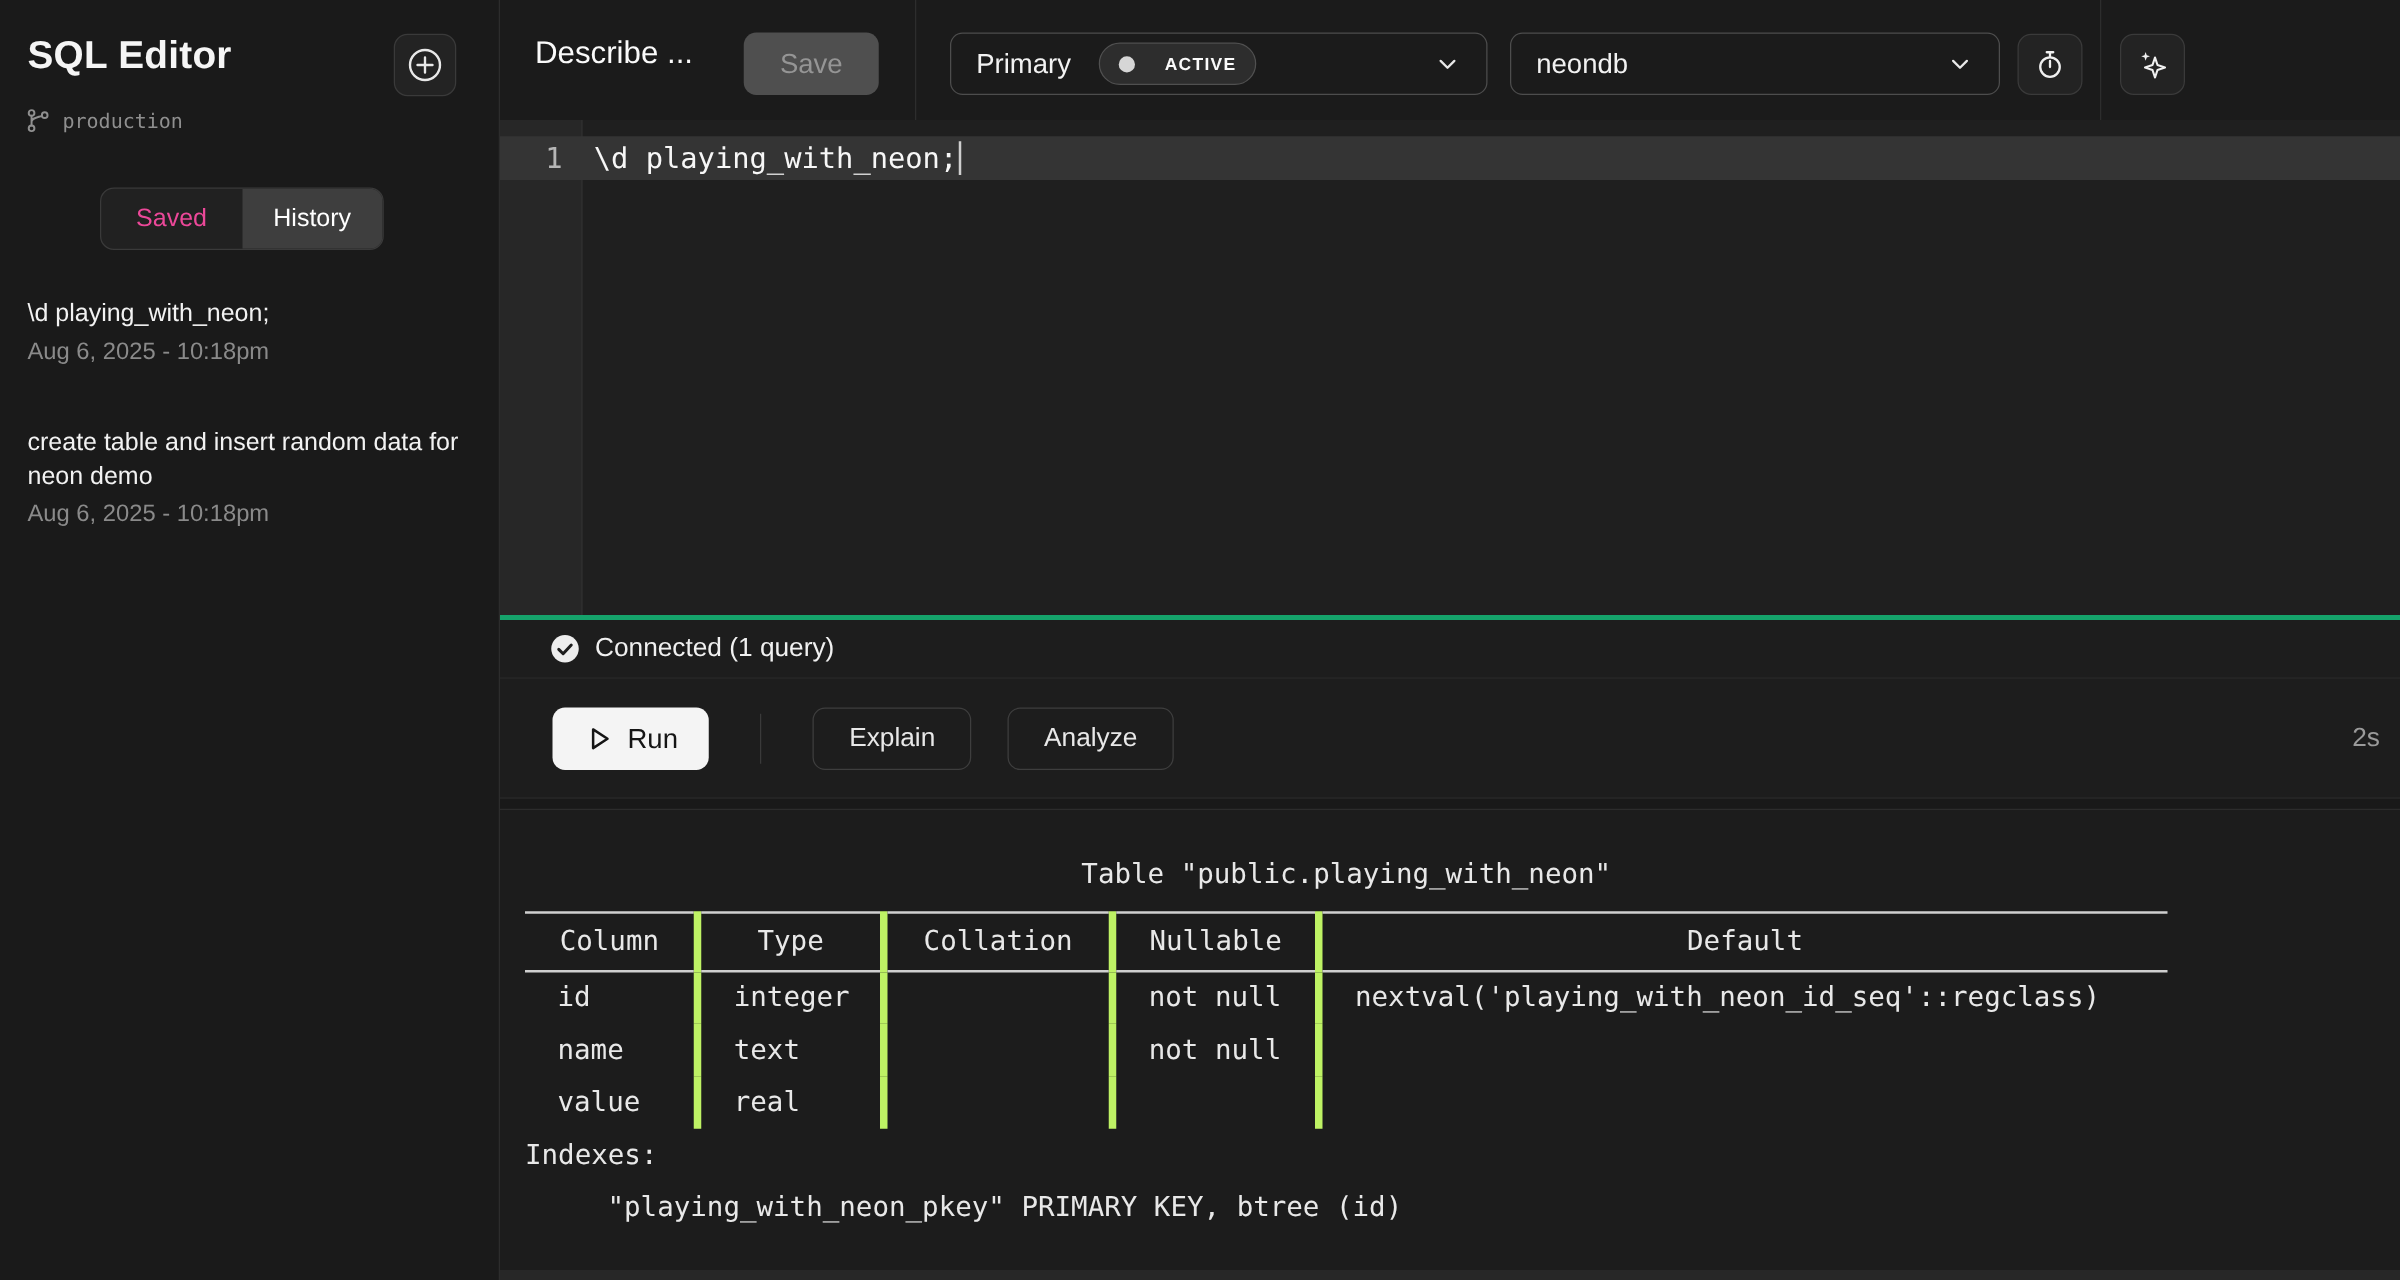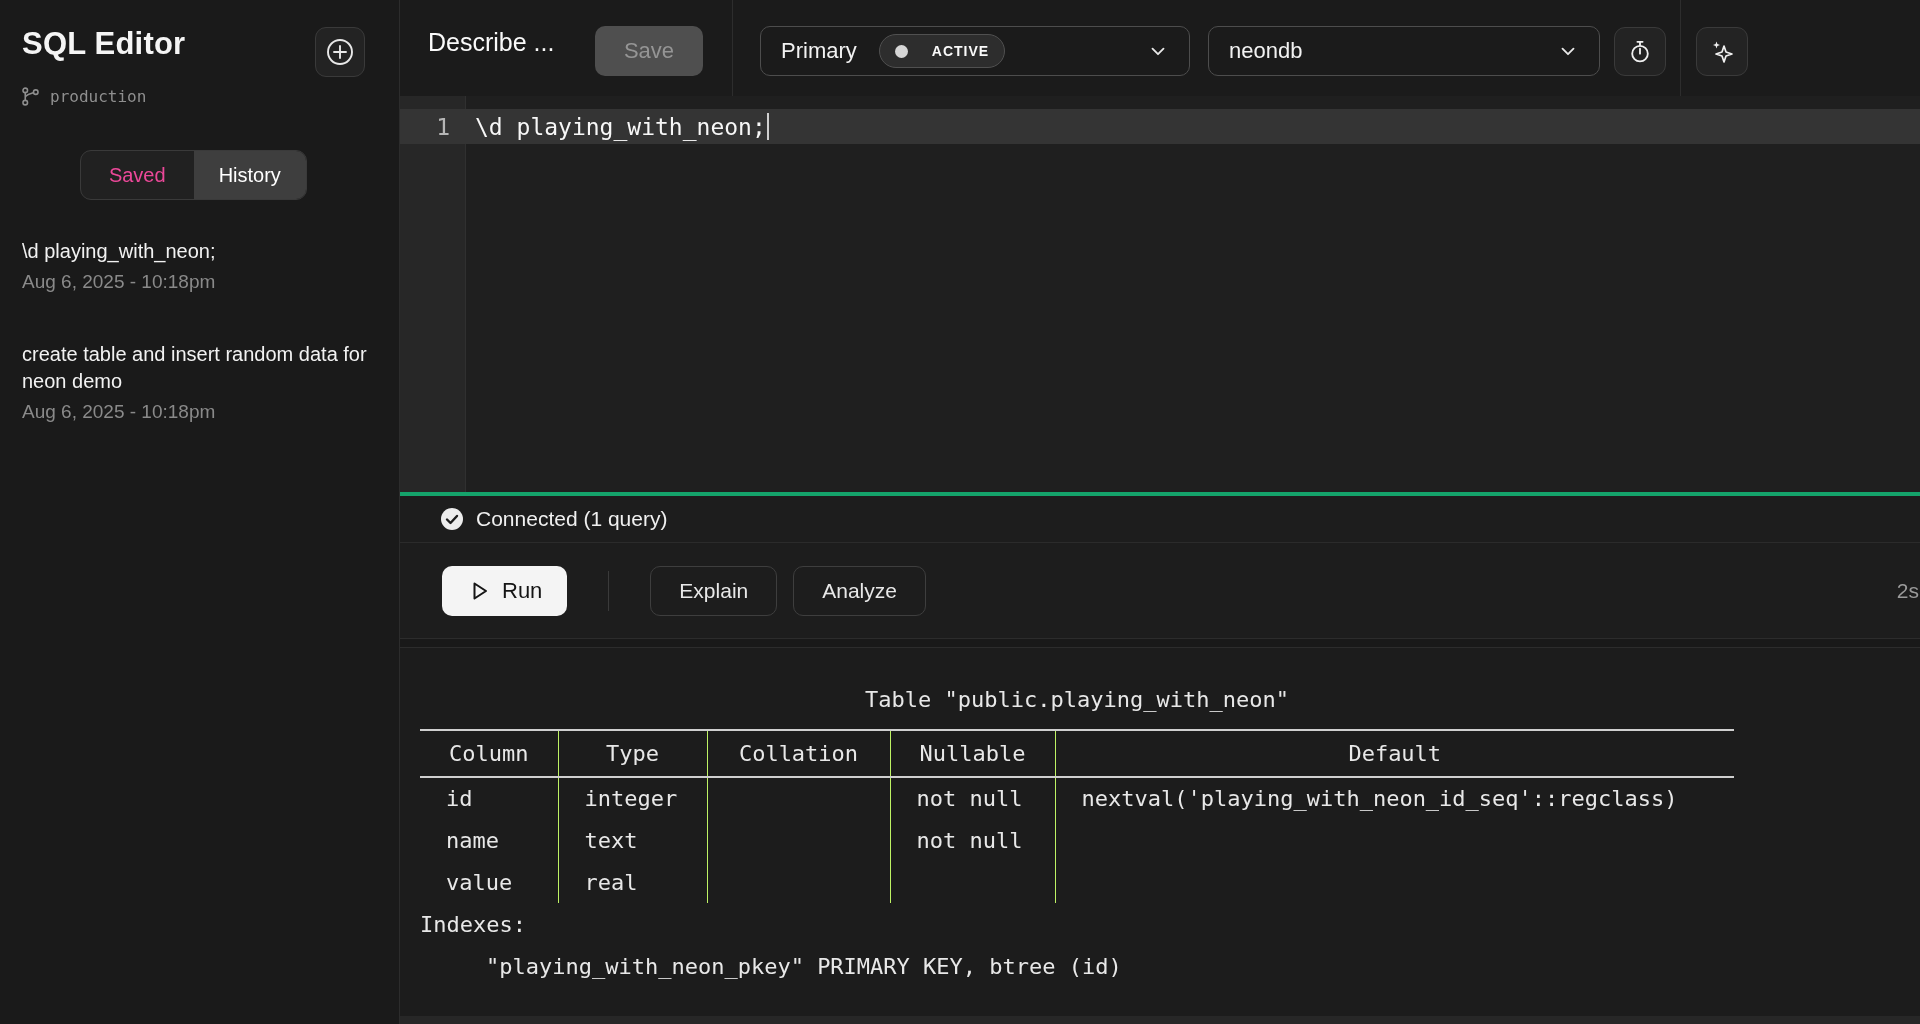--- a/index.html
+++ b/index.html
@@ -78,50 +78,50 @@
 
   
   .statusbar {
     height:47px; background:#1d1d1d; border-bottom:1px solid #2b2b2b; flex-shrink:0;
     display:flex; align-items:center; gap:12px; padding-left:40px; font-size:21px; color:#f0f0f0;
   }
 
   
   .actions {
     height:96px; background:#1d1d1d; border-bottom:1px solid #2c2c2c; flex-shrink:0;
-    display:flex; align-items:center; padding-left:42px; padding-right:1px;
+    display:flex; align-items:center; padding-left:42px; padding-right:16px;
   }
   .btn-run {
     display:flex; align-items:center; gap:11px; height:50px; padding:0 25px;
     background:#f4f4f4; color:#151515; border:none; border-radius:10px;
     font-size:22px; font-family:inherit; cursor:pointer;
   }
   .run-div { width:1px; height:40px; background:#3a3a3a; margin:0 41px; }
   .btn-ghost {
-    height:50px; padding:0 28px; margin-right:16px;
+    height:50px; padding:0 28px; margin-right:29px;
     background:transparent; color:#e8e8e8; border:1px solid #3e3e3e; border-radius:10px;
     font-size:21px; font-family:inherit; cursor:pointer;
   }
   .duration { margin-left:auto; font-size:21px; color:#9a9a9a; }
 
   .spacer-strip { height:9px; background:#191919; border-bottom:1px solid #2c2c2c; flex-shrink:0; }
 
   
   .results {
     flex:1; position:relative; background:#1c1c1c; overflow:hidden;
     font-family:"DejaVu Sans Mono", monospace; font-size:22px; color:#e8e8e8;
     padding:37px 0 0 20px;
   }
   .tbl-title { width:1314px; text-align:center; height:44px; line-height:30px; }
   table.psql { width:1314px; border-collapse:collapse; table-layout:fixed; }
   table.psql th {
     font-weight:400; text-align:center; height:47px;
     border-top:2px solid #cfcfcf; border-bottom:2px solid #cfcfcf;
   }
-  table.psql th, table.psql td { border-right:1px solid #bef264; }
+  table.psql th, table.psql td { border-right:6px solid #bef264; }
   table.psql th:last-child, table.psql td:last-child { border-right:none; }
   table.psql td { height:42px; padding-left:26px; white-space:pre;margin-top:48px; }
   .indexes { line-height:42px; margin-top:1px; }
   .index-line { padding-left:66px; white-space:pre; }
   .hscroll { position:absolute; left:0; right:0; bottom:0; height:8px; background:#272727; }
 
   svg { display:block; }
 </style>
 </head>
 <body>

